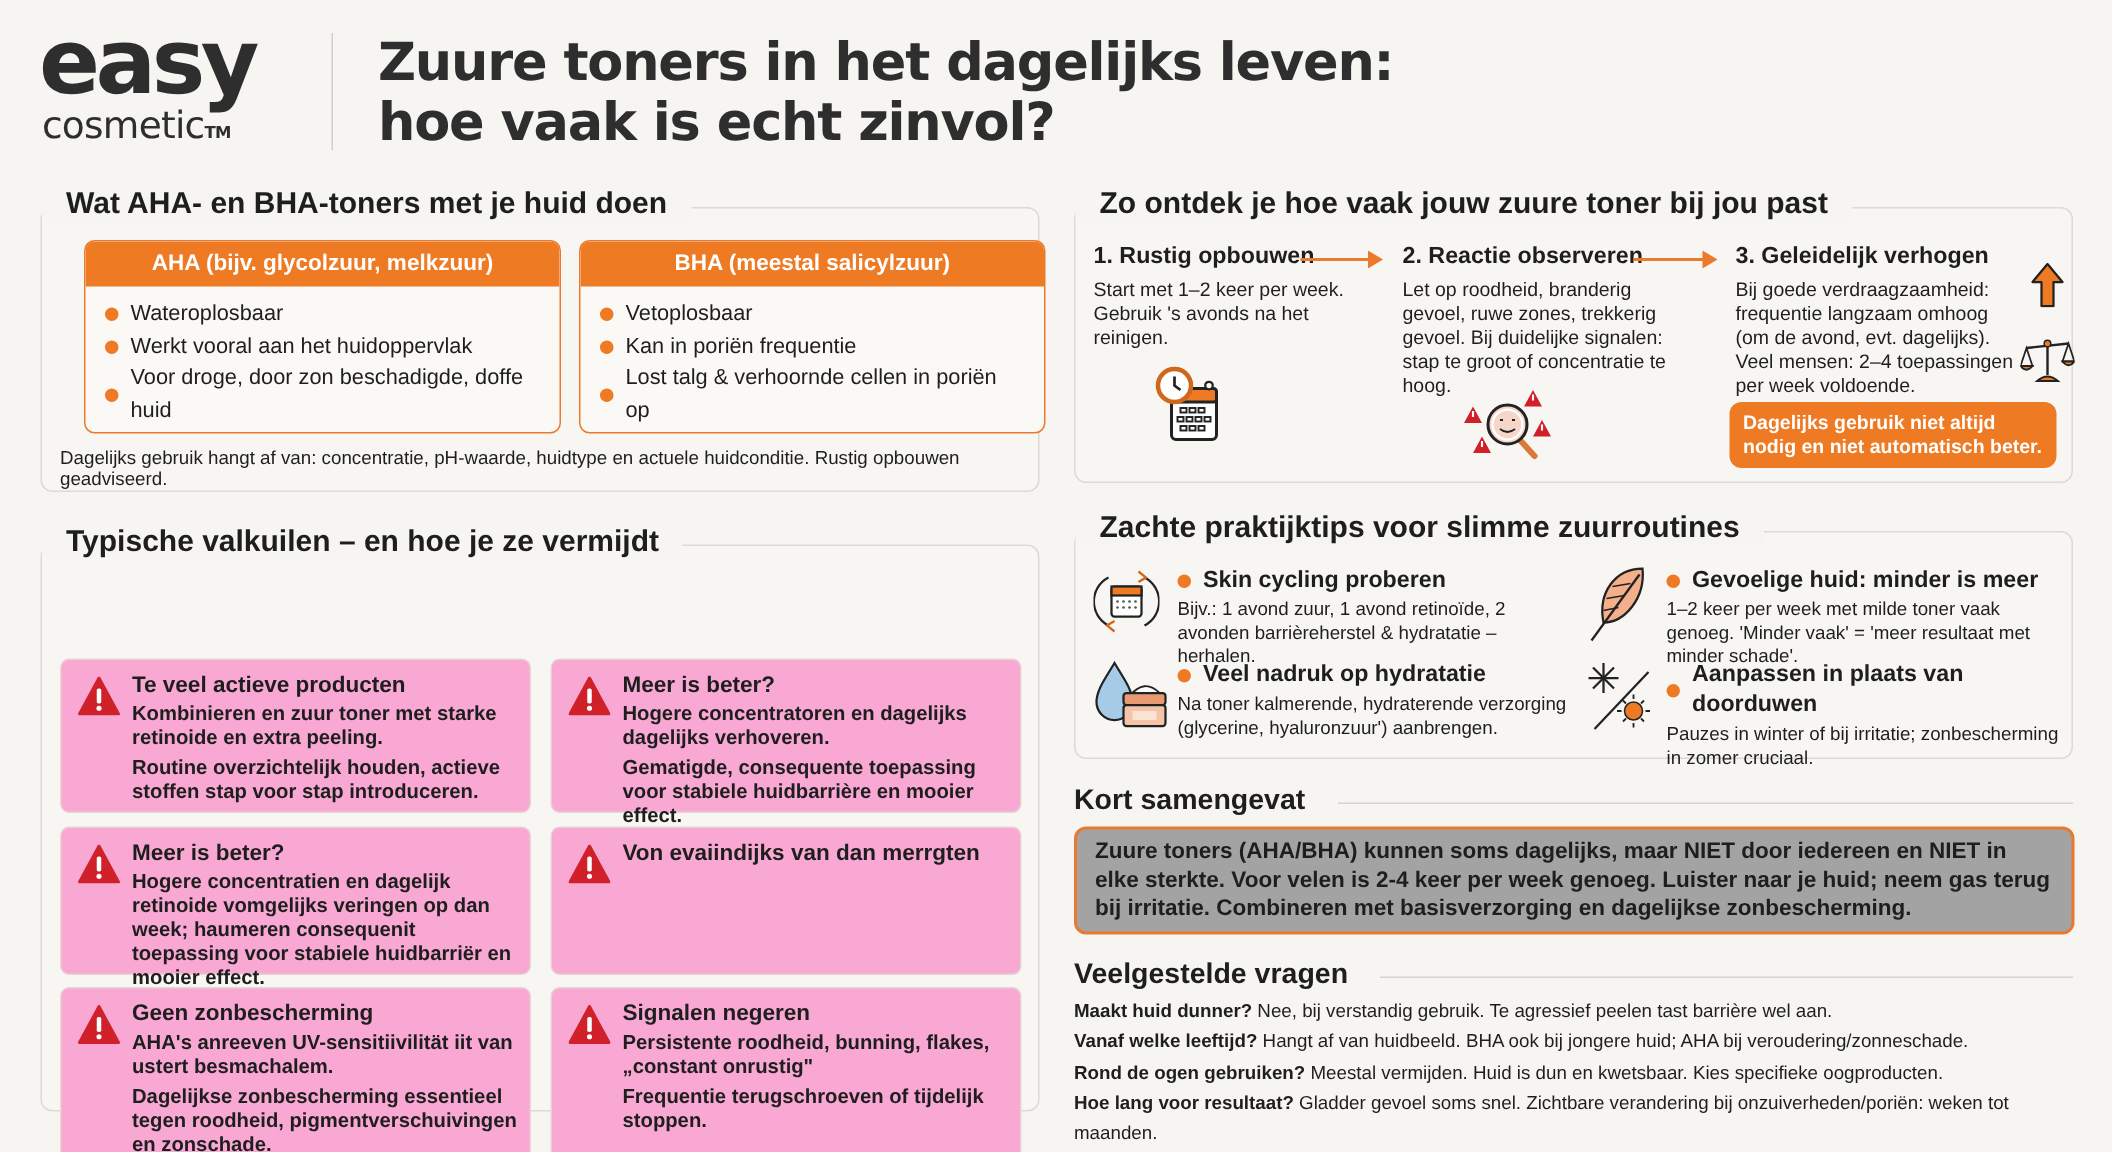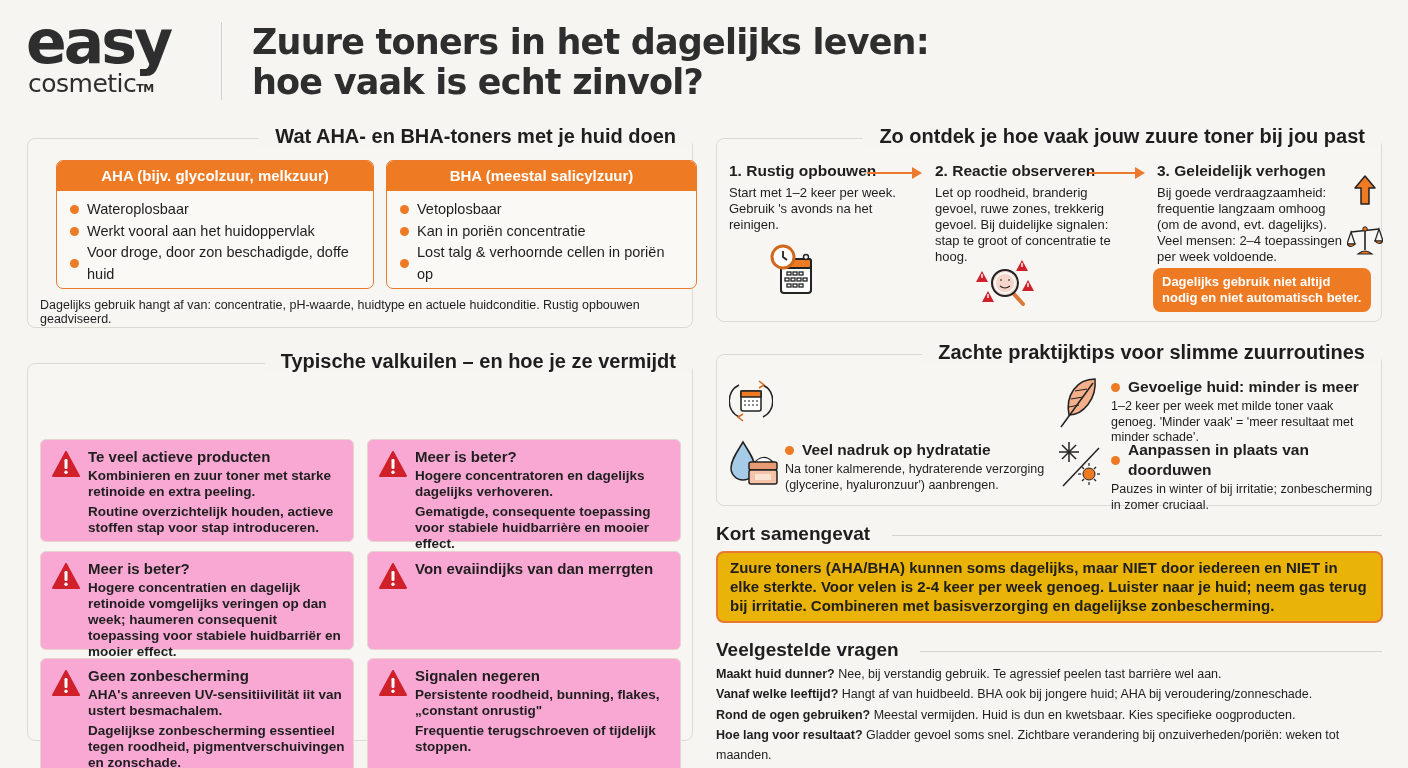--- a/index.html
+++ b/index.html
@@ -34,21 +34,21 @@
   }
 
   
   .section {
     border: 1.5px solid #dcdad5;
     border-radius: 8px;
     background: #f7f6f3;
   }
   .section-title {
     position: absolute; left: 0; right: 0; top: -14px;
-    text-align: right;
+    text-align: left;
   }
   .section-title span {
     background: #f6f5f2; padding: 0 16px;
     font-size: 20px; font-weight: bold; color: #1e1e1e;
   }
 
   
   .acid-card {
     border: 1.5px solid #ec7a2c; border-radius: 7px;
     background: #fbf9f6; overflow: hidden; margin-left: 16px;
@@ -86,21 +86,21 @@
   }
 
   
   .tip-title { font-weight: bold; font-size: 15.5px; line-height: 20px; display: flex; align-items: center; }
   .tip-text { font-size: 12.5px; line-height: 15.5px; margin-top: 2px; }
 
   
   .h2 { font-weight: bold; font-size: 19px; line-height: 22px; }
   .h2-rule { height: 1px; background: #d6d4cf; }
   .summary-box {
-    border: 2px solid #e77a30; border-radius: 8px; background: #eab308;
+    border: 2px solid #e77a30; border-radius: 8px; background: #a3a3a3;
     padding: 5px 12px; font-weight: bold; font-size: 15px; line-height: 19px;
   }
   .faq-row { font-size: 12.5px; line-height: 20.3px; }
   .faq-q { font-weight: bold; }
 </style>
 </head>
 <body>
 
 <div class="abs logo-easy">easy</div>
 <div class="abs logo-cosmetic"><span>cosmetic</span><span class="logo-tm">TM</span></div>
@@ -133,21 +133,21 @@
 
   <div class="abs acid-card" style="left:342px; top:21px; width:311px; height:129px;">
     <div class="acid-head">BHA (meestal salicylzuur)</div>
     <ul class="acid-list">
       <li>
           <span class="dot"></span>
           <span>Vetoplosbaar</span>
         </li>
       <li>
           <span class="dot"></span>
-          <span>Kan in poriën concentratie</span>
+          <span>Kan in poriën frequentie</span>
         </li>
       <li>
           <span class="dot"></span>
           <span>Lost talg &amp; verhoornde cellen in poriën op</span>
         </li>
       <li>
           <span>Voor onzuivere, vettere huid</span>
         </li>
     </ul>
   </div>
@@ -324,20 +324,27 @@
         <circle cx="16" cy="24" r="0.9"></circle>
         <circle cx="20" cy="24" r="0.9"></circle>
         <circle cx="24" cy="24" r="0.9"></circle>
         <circle cx="28" cy="24" r="0.9"></circle>
         <circle cx="16" cy="28" r="0.9"></circle>
         <circle cx="20" cy="28" r="0.9"></circle>
         <circle cx="24" cy="28" r="0.9"></circle>
         <circle cx="28" cy="28" r="0.9"></circle>
       </g>
   </svg>
+  <div class="abs" style="left:68px; top:22px; width:250px;">
+    <div class="tip-title">
+        <span class="dot"></span>
+        <span>Skin cycling proberen</span>
+      </div>
+    <div class="tip-text">Bijv.: 1 avond zuur, 1 avond retinoïde, 2 avonden barrièreherstel &amp; hydratatie – herhalen.</div>
+  </div>
 
   <svg class="abs" style="left:340px; top:20px;" width="44" height="54" viewBox="0 0 44 54">
     <path d="M38 4 C20 4 8 20 12 40 C26 40 40 24 38 4 Z" fill="#f4b08a" stroke="#222" stroke-width="1.5"></path>
     <path d="M36 8 L4 52" stroke="#222" stroke-width="1.5"></path>
     <path d="M30 14 L18 16 M26 22 L14 24 M22 30 L12 32" stroke="#222" stroke-width="1"></path>
   </svg>
   <div class="abs" style="left:394px; top:22px; width:268px;">
     <div class="tip-title">
         <span class="dot"></span>
         <span>Gevoelige huid: minder is meer</span>

